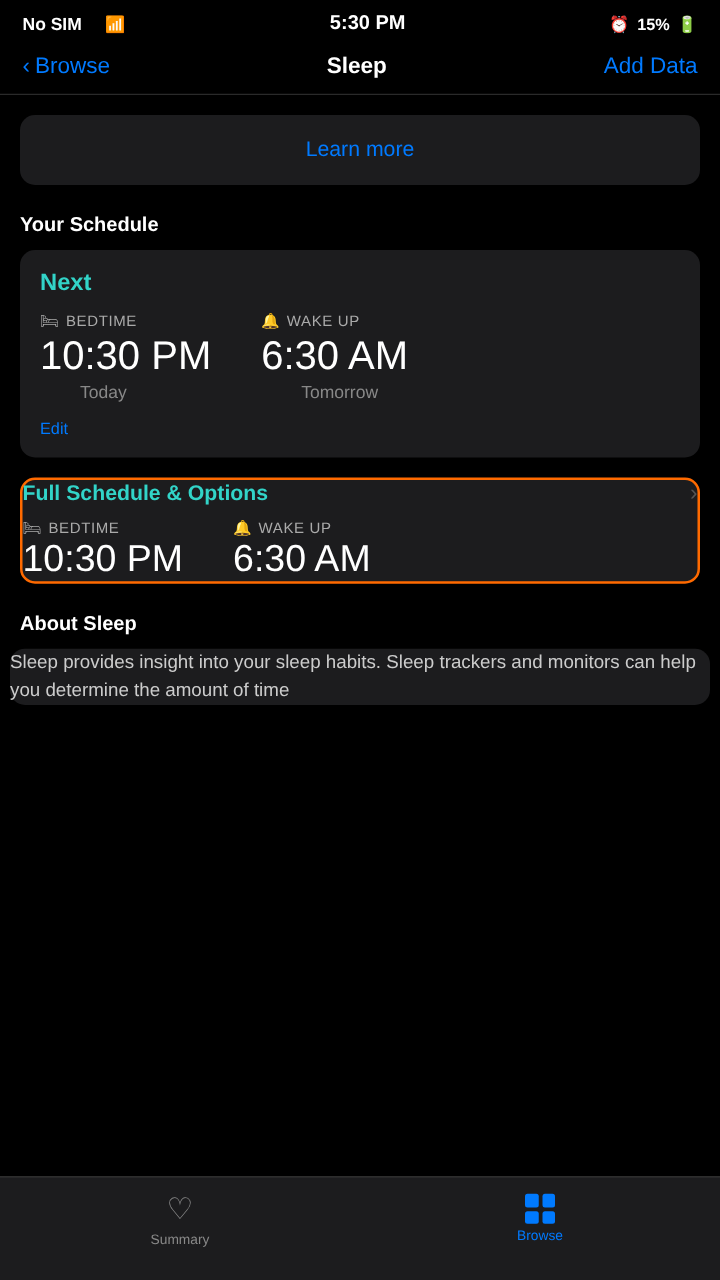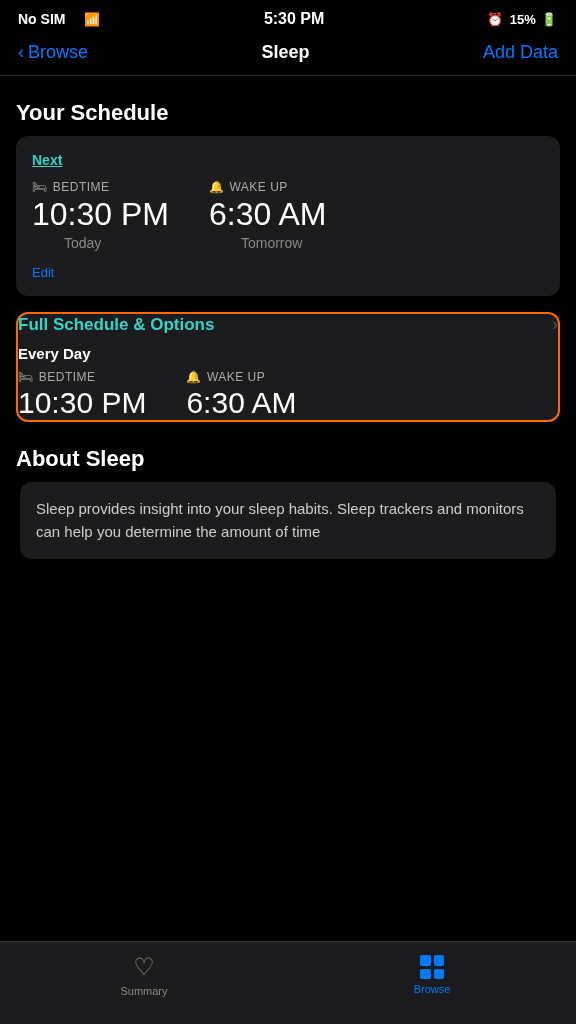--- a/index.html
+++ b/index.html
@@ -68,39 +68,38 @@
     }
     .learn-more-link {
       color: #007AFF;
       font-size: 17px;
       font-weight: 500;
       cursor: pointer;
     }
 
     
     .section-title {
-      font-size: 22px;
+      font-size: 16px;
       font-weight: 700;
       color: #fff;
       padding: 24px 16px 10px;
     }
 
     
     .schedule-card {
       background: #1c1c1e;
       margin: 0 16px;
       border-radius: 12px;
       padding: 16px;
     }
     .next-label {
       color: #32d4c8;
-      font-size: 14px;
+      font-size: 19px;
       font-weight: 600;
       margin-bottom: 12px;
-      text-decoration: underline;
     }
     .schedule-row {
       display: flex;
       gap: 40px;
       margin-bottom: 4px;
     }
     .schedule-col {}
     .schedule-col-label {
       display: flex;
       align-items: center;
@@ -176,23 +175,22 @@
     }
     .full-schedule-col-time {
       font-size: 30px;
       font-weight: 300;
       color: #fff;
     }
 
     
     .about-card {
       background: #1c1c1e;
-      margin: 0 20px;
+      margin: 0 8px;
       border-radius: 12px;
-      padding: 16px;
     }
     .about-text {
       font-size: 15px;
       color: #ccc;
       line-height: 1.5;
     }
 
     
     .tab-bar {
       position: fixed;
@@ -268,20 +266,23 @@
   <div class="nav-back">
     <span>‹</span>
     <span>Browse</span>
   </div>
   <div class="nav-title">Sleep</div>
   <div class="nav-action">Add Data</div>
 </div>
 
 <div class="content">
 
+  <div class="learn-more-card">
+    <span class="learn-more-link">Learn more</span>
+  </div>
 
   <div class="section-title">Your Schedule</div>
 
   <div class="schedule-card">
     <div class="next-label">Next</div>
     <div class="schedule-row">
       <div class="schedule-col">
         <div class="schedule-col-label">
           <span>🛏</span>
           <span>BEDTIME</span>
@@ -299,21 +300,20 @@
       </div>
     </div>
     <div class="edit-link">Edit</div>
   </div>
 
   <div class="full-schedule-card">
     <div class="full-schedule-header">
       <span class="full-schedule-title">Full Schedule &amp; Options</span>
       <span class="chevron-icon">›</span>
     </div>
-    <div class="full-schedule-subtitle">Every Day</div>
     <div class="full-schedule-times">
       <div class="full-schedule-col">
         <div class="full-schedule-col-label">
           <span>🛏</span>
           <span>BEDTIME</span>
         </div>
         <div class="full-schedule-col-time">10:30 PM</div>
       </div>
       <div class="full-schedule-col">
         <div class="full-schedule-col-label">

